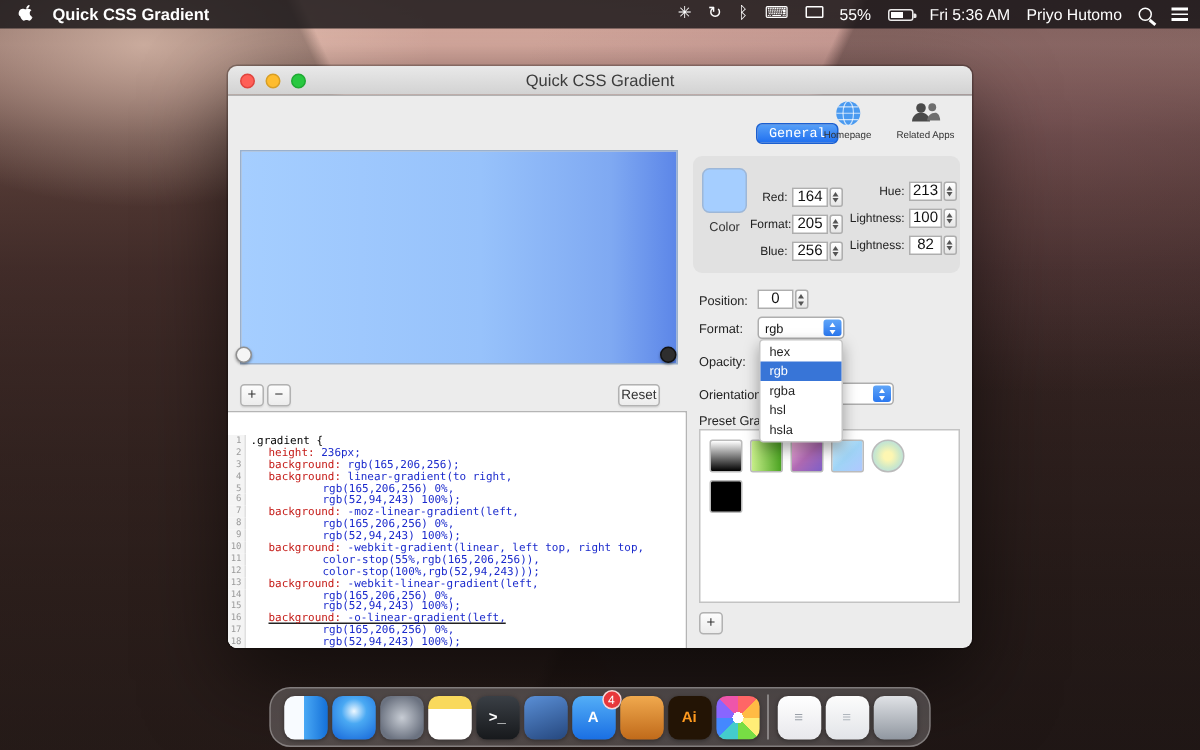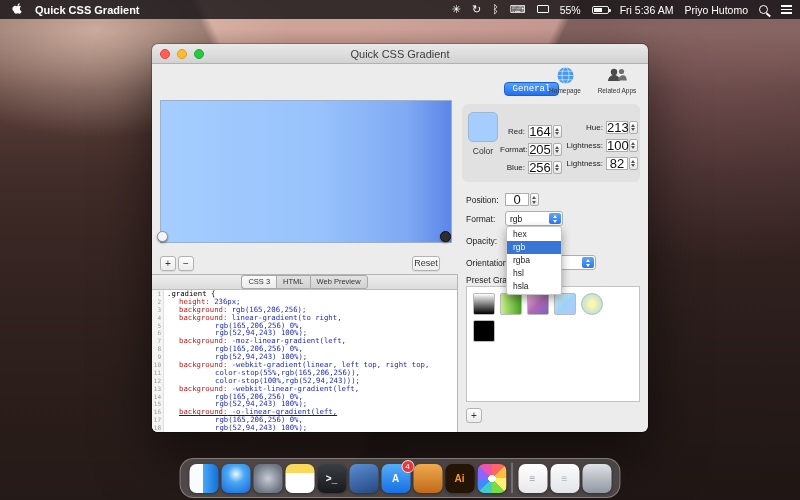--- a/index.html
+++ b/index.html
@@ -91,21 +91,21 @@
   
   .gray-box { position:absolute; left:310px; top:40px; width:178px; height:78px; background:#e1e1e1; border-radius:6px; }
   .swatch { position:absolute; left:316px; top:48px; width:30px; height:30px; border-radius:5px; border:1px solid #9db7d8; }
   .swatch-label { position:absolute; left:306px; top:82px; width:50px; text-align:center; font-size:8.5px; color:#333; }
   .fields { position:absolute; }
   .frow { display:flex; align-items:center; height:18px; }
   .flabel { text-align:right; font-size:8px; color:#222; padding-right:3px; }
   .rgb .flabel { width:28px; }
   .hsl .flabel { width:42px; }
   .fbox { display:inline-block; width:24px; height:13px; background:#fff; border:1px solid #aeaeae;
-    font-size:13px; line-height:12px; text-align:center; color:#111; }
+    font-size:10px; line-height:12px; text-align:center; color:#111; }
   .hsl .fbox { width:22px; }
   .stepper { display:inline-flex; flex-direction:column; width:9px; height:13px; margin-left:1px;
     border:1px solid #aeaeae; border-radius:2px; background:linear-gradient(#fff,#e6e6e6); }
   .st-u, .st-d { flex:1; position:relative; }
   .st-u::after { content:""; position:absolute; left:1px; top:2px; border-left:2.5px solid transparent; border-right:2.5px solid transparent; border-bottom:3px solid #555; }
   .st-d::after { content:""; position:absolute; left:1px; top:1px; border-left:2.5px solid transparent; border-right:2.5px solid transparent; border-top:3px solid #555; }
   .plabel { position:absolute; font-size:8.5px; color:#222; }
   .abs-row { position:absolute; display:flex; align-items:center; }
   .select { position:absolute; height:15px; background:#fff; border:1px solid #aeaeae; border-radius:3px; display:flex; align-items:center; }
   .select-text { flex:1; font-size:8.5px; padding-left:4px; color:#111; }
@@ -204,25 +204,20 @@
       <div class="general-btn">General</div>
 
       <div class="preview" style="background: linear-gradient(90deg, rgb(165, 206, 255) 0%, rgb(151, 194, 251) 55%, rgb(127, 169, 242) 85%, rgb(92, 134, 232) 100%);"></div>
       <div class="handle left"></div>
       <div class="handle right"></div>
       <div class="btn add">+</div>
       <div class="btn remove">−</div>
       <div class="btn reset">Reset</div>
 
       <div class="code-panel">
-        <div class="tabstrip">
-            <span class="tab active">CSS 3</span>
-            <span class="tab">HTML</span>
-            <span class="tab">Web Preview</span>
-          </div>
         <div class="code-body">
             <div class="code-line">
               <span class="ln">1</span>
               <span class="lc" style="padding-left: 3px;"><span class="tok-k">.gradient {</span></span>
             </div>
             <div class="code-line">
               <span class="ln">2</span>
               <span class="lc" style="padding-left: 15px;"><span class="tok-r">height:</span><span class="tok-b"> 236px;</span></span>
             </div>
             <div class="code-line">

